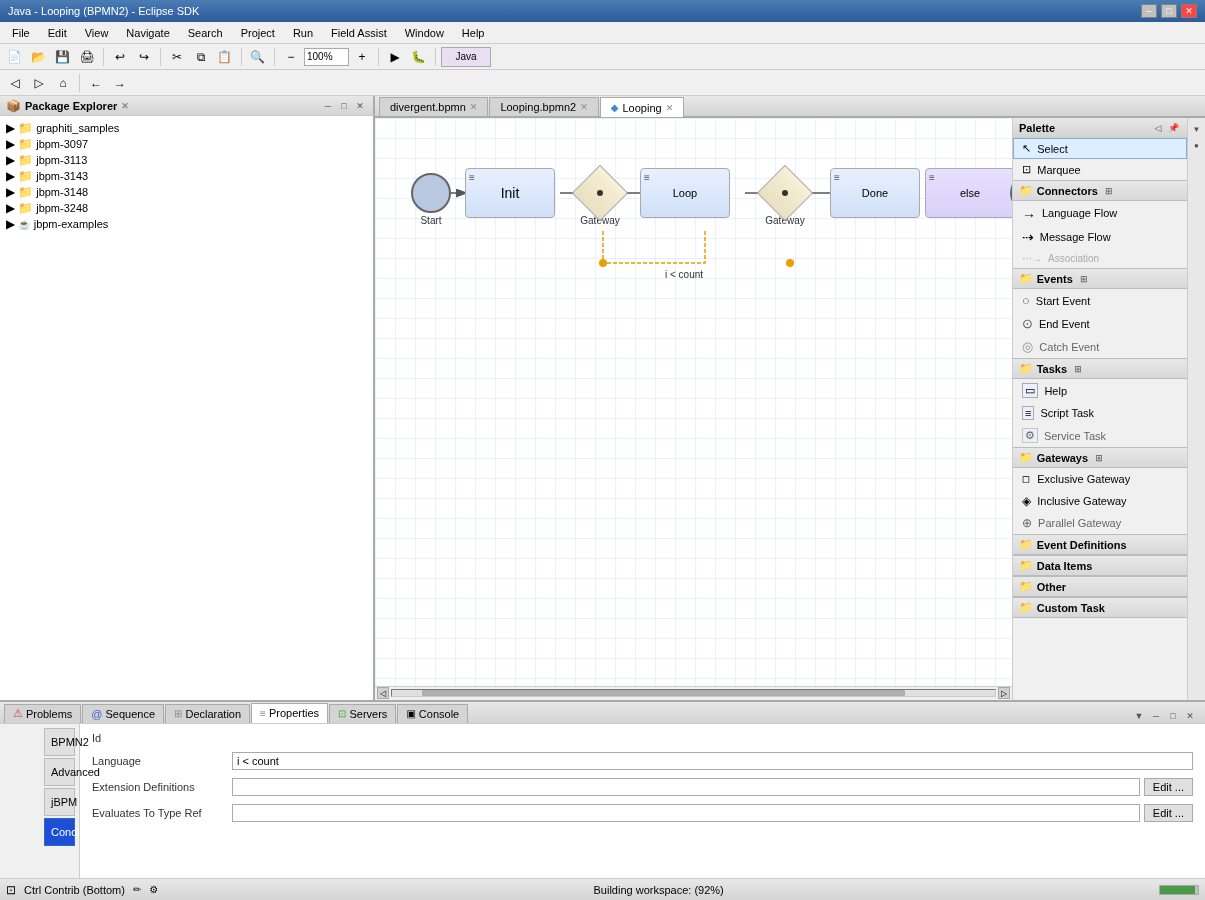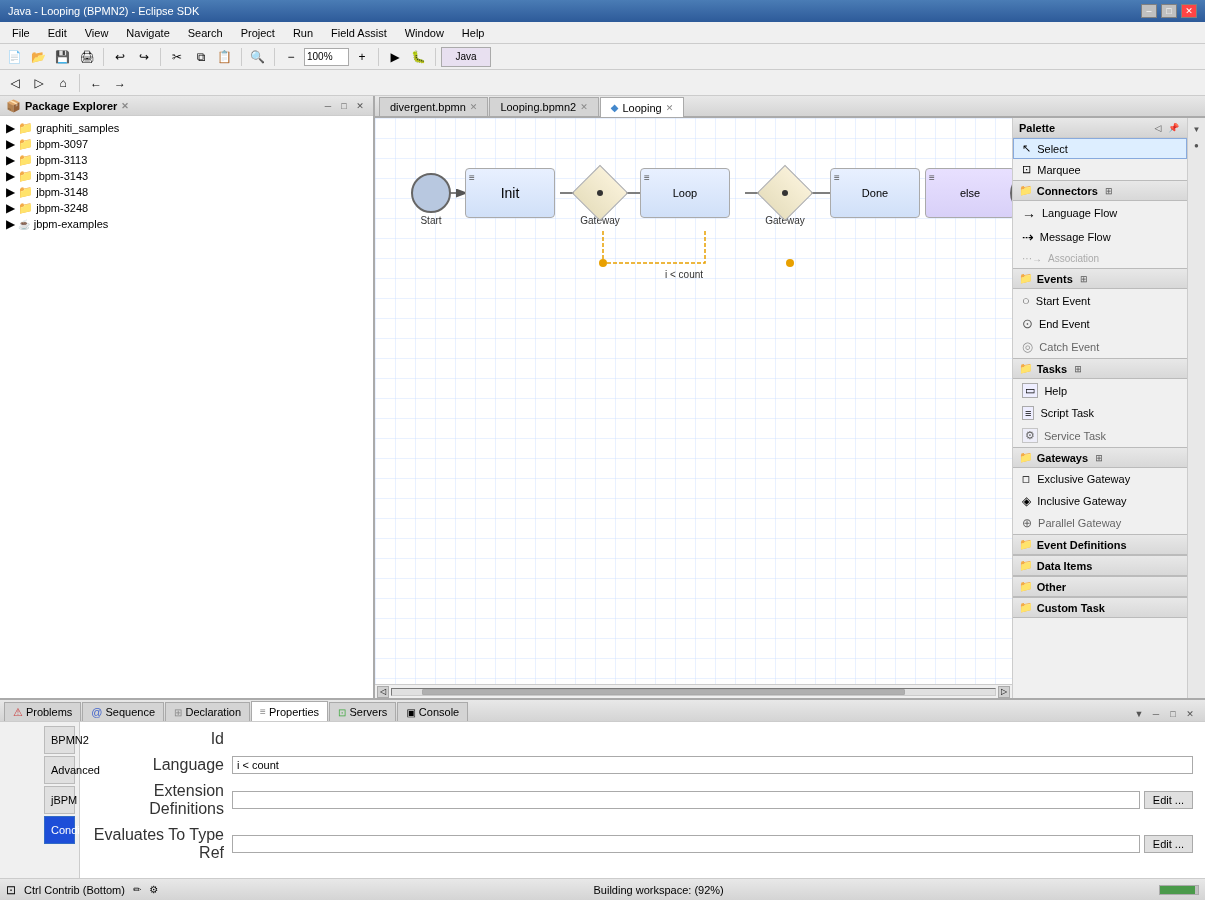--- a/index.html
+++ b/index.html
@@ -328,23 +328,23 @@
       padding: 8px 12px;
       overflow: auto;
     }
     .form-row {
       display: flex;
       align-items: center;
       margin-bottom: 8px;
     }
     .form-label {
       width: 140px;
-      font-size: 16px;
+      font-size: 11px;
       color: #333;
-      text-align: right;
+      text-align: left;
       padding-right: 8px;
       flex-shrink: 0;
     }
     .form-input {
       flex: 1;
       height: 18px;
       border: 1px solid #aaa;
       padding: 0 4px;
       font-size: 11px;
     }

